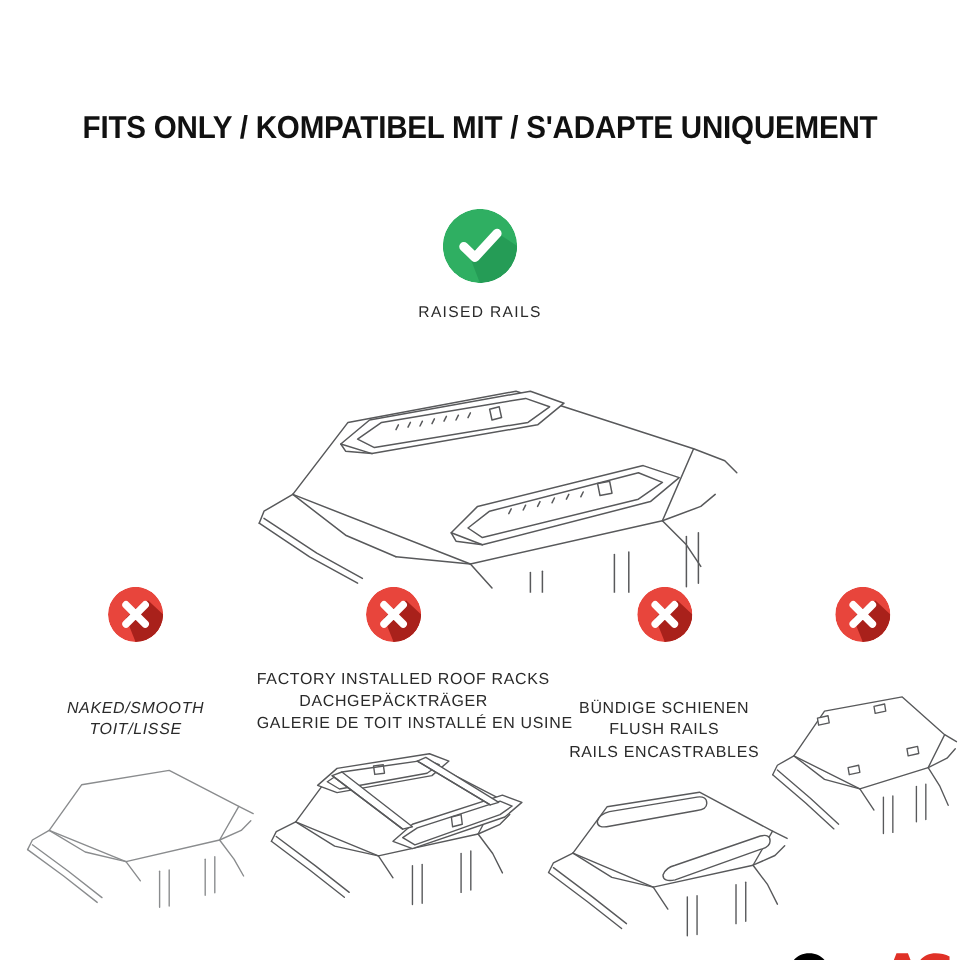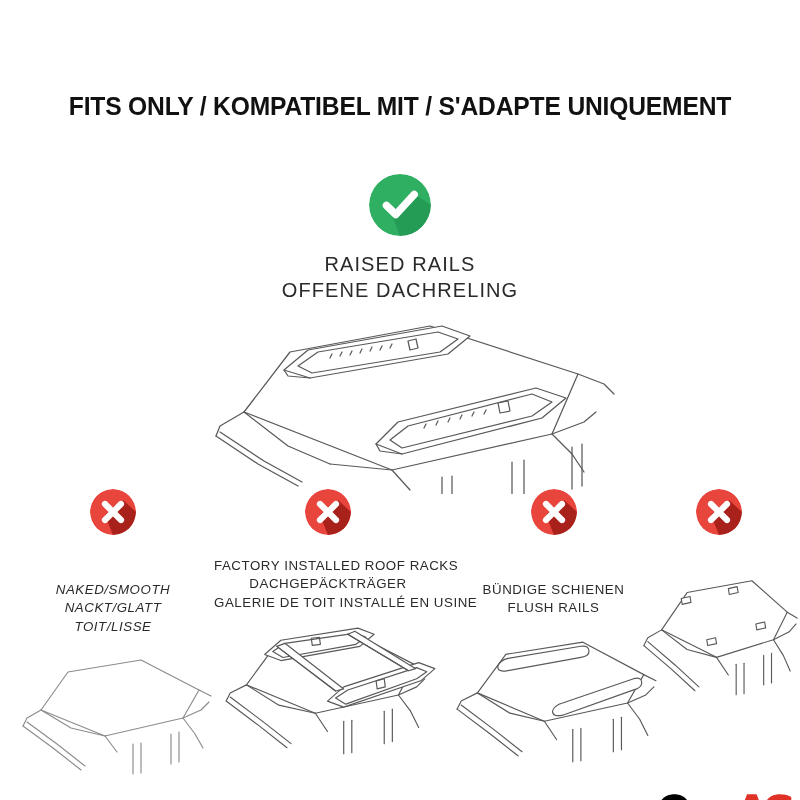--- a/index.html
+++ b/index.html
@@ -36,21 +36,21 @@
   .badge{
     width:62px;height:62px;
     border-radius:50%;
     margin:0 auto;
     position:relative;
     overflow:hidden;
   }
   .badge svg{position:absolute;left:0;top:0;}
   .good-labels{
     margin-top:15px;
-    font-size:20px;
+    font-size:13px;
     line-height:1.32;
     letter-spacing:1.1px;
     font-weight:400;
     color:#2a2a2a;
   }
 
   
   .main-illus{
     position:absolute;
     left:180px; top:275px;
@@ -128,21 +128,20 @@
     <div class="badge">
       <svg viewBox="0 0 62 62" width="62" height="62" aria-hidden="true">
         <circle cx="31" cy="31" r="31" fill="#2FAF62"></circle>
         <path d="M31 62 A31 31 0 0 0 62 31 L44.5 19.5 L39.5 26 L25 35 L22 38.5 Z" fill="#1E8C4C" opacity="0.55"></path>
         <path d="M17.5 31.5 L26.8 40.5 L45.2 20.5" fill="none" stroke="#ffffff" stroke-width="7.6" stroke-linecap="round" stroke-linejoin="round"></path>
       </svg>
     </div>
 
     <div class="good-labels">
       <div>RAISED RAILS</div>
-      <div>OFFENE DACHRELING</div>
     </div>
   </div>
 
   <div class="main-illus">
     <svg viewBox="0 0 460 180" aria-hidden="true">
       <g fill="none" stroke="#58595B" stroke-width="1.25" stroke-linejoin="round" stroke-linecap="round">
 
         <path d="M64 98 L110 38 L250 12 L398 60 L372 120 L212 156 Z" fill="#ffffff"></path>
 
         <path d="M64 98 L40 112 L36 122"></path>
@@ -189,21 +188,20 @@
         <div class="badge">
           <svg viewBox="0 0 46 46" width="46" height="46" aria-hidden="true">
             <circle cx="23" cy="23" r="23" fill="#E8453C"></circle>
             <path d="M23 46 A23 23 0 0 0 46 23 L33.5 11.5 L23 18 L15 26 Z" fill="#9E1B15" opacity="0.85"></path>
             <path d="M15 15 L31 31 M31 15 L15 31" stroke="#ffffff" stroke-width="6.2" stroke-linecap="round" fill="none"></path>
           </svg>
         </div>
       </div>
       <div class="col-labels labels-pad-1">
         <div>NAKED/SMOOTH</div>
-        <div>NACKT/GLATT</div>
         <div>TOIT/LISSE</div>
       </div>
       <div class="col-illus illus-pad-1">
         <svg viewBox="0 0 200 130" aria-hidden="true">
           <g fill="none" stroke="#8a8c8e" stroke-width="1.15" stroke-linejoin="round" stroke-linecap="round">
             <path d="M28 58 L55 20 L128 8 L186 38 L170 66 L92 84 Z" fill="#ffffff"></path>
             <path d="M28 58 L14 66 L10 74"></path>
             <path d="M28 58 L58 76 L92 84"></path>
             <path d="M10 74 L40 96 L68 118"></path>
             <path d="M14 70 L44 92 L72 114"></path>
@@ -277,20 +275,21 @@
           <svg viewBox="0 0 46 46" width="46" height="46" aria-hidden="true">
             <circle cx="23" cy="23" r="23" fill="#E8453C"></circle>
             <path d="M23 46 A23 23 0 0 0 46 23 L33.5 11.5 L23 18 L15 26 Z" fill="#9E1B15" opacity="0.85"></path>
             <path d="M15 15 L31 31 M31 15 L15 31" stroke="#ffffff" stroke-width="6.2" stroke-linecap="round" fill="none"></path>
           </svg>
         </div>
       </div>
       <div class="col-labels labels-pad-3">
         <div>BÜNDIGE SCHIENEN</div>
         <div>FLUSH RAILS</div>
+        <div>RAILS ENCASTRABLES</div>
       </div>
       <div class="col-illus illus-pad-3">
         <svg viewBox="0 0 210 135" aria-hidden="true">
           <g fill="none" stroke="#58595B" stroke-width="1.15" stroke-linejoin="round" stroke-linecap="round">
             <path d="M30 62 L58 24 L134 12 L194 44 L178 72 L96 90 Z" fill="#ffffff"></path>
             <path d="M30 62 L14 70 L10 78"></path>
             <path d="M30 62 L62 82 L96 90"></path>
             <path d="M10 78 L42 102 L70 124"></path>
             <path d="M14 74 L46 98 L74 120"></path>
             <path d="M178 72 L196 64 L204 56"></path>

